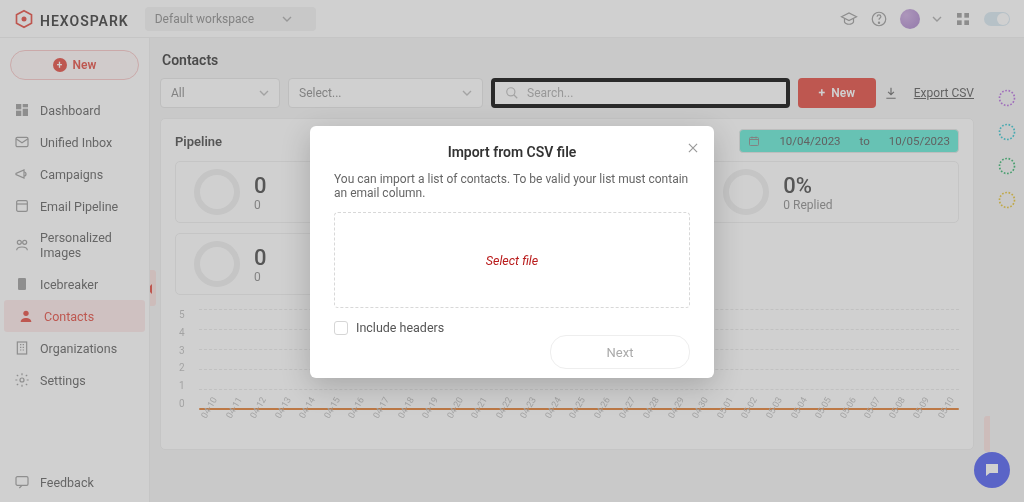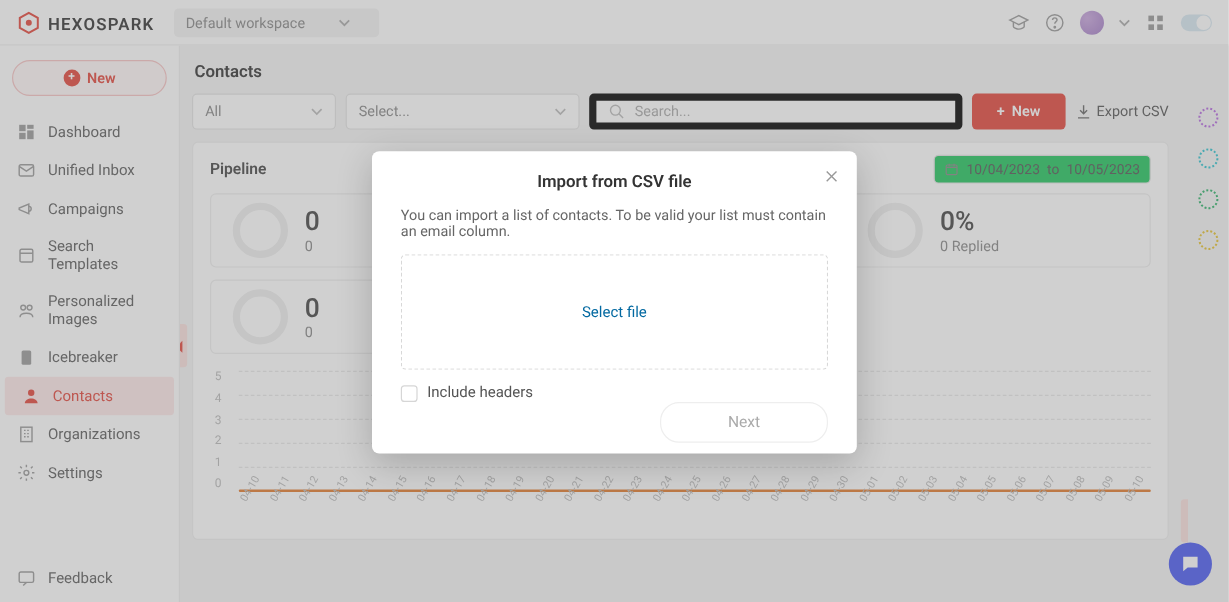--- a/index.html
+++ b/index.html
@@ -30,28 +30,28 @@
   .sidebar-bottom { margin-top:auto; padding-bottom:4px;}
 
   
   .content { flex:1; position:relative; background:#f5f5f5; padding:0 16px 0 10px; overflow:hidden;}
   .page-title { font-weight:600; font-size:14px; color:#333; padding:14px 2px 10px 2px;}
   .toolbar { display:flex; gap:8px; align-items:center; margin-bottom:10px;}
   .select-box { background:#fff; border:1px solid #e3e3e3; border-radius:4px; height:30px; display:flex; align-items:center; padding:0 10px; color:#888; font-size:12px; position:relative;}
   .select-box.sm { width:120px;gap:22px; }
   .select-box.md { width:195px; }
   .select-box .caret { margin-left:auto; color:#bbb;}
-  .search-box { background:#fff; border:6px solid #000000; border-radius:4px; height:30px; display:flex; align-items:center; padding:0 10px; color:#aaa; flex:1; gap:8px; font-size:12px;}
+  .search-box { background:#fff; border:4px solid #000000; border-radius:4px; height:30px; display:flex; align-items:center; padding:0 10px; color:#aaa; flex:1; gap:8px; font-size:12px;}
   .new-pill { width:78px; height:30px; background:#e3463b; color:#fff; border-radius:4px; display:flex; align-items:center; justify-content:center; gap:6px; font-size:12px; font-weight:600;}
-  .export { margin-left:auto; color:#555; font-size:12px; display:flex; align-items:center; gap:4px;}
+  .export { margin-left:auto; color:#555; font-size:12px; display:flex; align-items:center; gap:16px;text-decoration:underline;}
 
   .panel { background:#fff; border:1px solid #eee; border-radius:5px; padding:10px 14px; }
   .pipeline-head { display:flex; align-items:center; margin-bottom:8px;}
   .pipeline-title { font-weight:600; font-size:13px; color:#444;}
-  .date-range { margin-left:auto; background:#22c55e; border:1px solid #e3e3e3; border-radius:4px; padding:4px 8px; display:flex; align-items:center; gap:6px; color:#555; font-size:11.5px;}
+  .date-range { margin-left:auto; background:#5eead4; border:1px solid #e3e3e3; border-radius:4px; padding:4px 8px; display:flex; align-items:center; gap:19px; color:#555; font-size:11.5px;}
   .stat-row { display:flex; gap:10px; }
   .stat-card { flex:1; border:1px solid #eee; border-radius:5px; height:62px; display:flex; align-items:center; gap:14px; padding:0 18px;}
   .stat-card .ring { width:46px; height:46px; border-radius:50%; border:6px solid #eee; }
   .stat-big { font-size:22px; font-weight:500; color:#444;}
   .stat-sub { font-size:12px; color:#888;}
   .stat-row2 { margin-top:10px;}
 
   .chart { margin-top:14px; position:relative; height:130px;}
   .y-axis { position:absolute; left:4px; top:0; height:100px; display:flex; flex-direction:column; justify-content:space-between; font-size:10px; color:#bbb; text-align:right;}
   .grid { position:absolute; left:24px; right:0; top:0; height:100px;}
@@ -71,21 +71,21 @@
   
   .chat-fab { position:absolute; right:14px; bottom:14px; width:36px; height:36px; border-radius:50%; background:#4b5af1; display:flex; align-items:center; justify-content:center;}
   .chat-fab svg { width:18px; height:18px; color:#fff;}
 
   
   .overlay { position:absolute; inset:0; background:rgba(120,120,120,0.35); display:flex; align-items:flex-start; justify-content:center; padding-top:126px;}
   .modal { width:404px; background:#fff; border-radius:6px; box-shadow:0 8px 30px rgba(0,0,0,.2); padding:18px 24px 9px 24px; position:relative;}
   .modal-title { text-align:center; font-weight:600; font-size:14px; color:#333; margin-bottom:12px;}
   .modal-close { position:absolute; right:14px; top:14px; color:#999; font-size:18px; line-height:1; background:none; border:none; cursor:pointer;}
   .modal-desc { font-size:12px; color:#666; margin-bottom:12px;}
-  .dropzone { border:1px dashed #d8d8d8; border-radius:4px; height:96px; display:flex; align-items:center; justify-content:center; color:#0369a1; font-size:12.5px; margin-bottom:12px;}
+  .dropzone { border:1px dashed #d8d8d8; border-radius:4px; height:96px; display:flex; align-items:center; justify-content:center; color:#b91c1c; font-size:12.5px; margin-bottom:12px;font-style:italic;}
   .chk-row { display:flex; align-items:center; gap:8px; font-size:12.5px; color:#555; }
   .chk { width:14px; height:14px; border:1.5px solid #d6d6d6; border-radius:3px;}
   .next-btn { margin-left:auto; width:140px; height:34px; border:1px solid #eee; border-radius:16px; background:#fff; color:#aaa; font-size:13px; display:flex; align-items:center; justify-content:center;}
   .modal-footer { display:flex;}
 
   .caret-svg { width:10px; height:10px;}
 </style>
 </head>
 <body>
 
@@ -169,21 +169,21 @@
         </span>
       <span>Campaigns</span>
     </div>
     <div class="nav-item">
       <span class="nav-icon">
           <svg viewBox="0 0 24 24" width="16" height="16" fill="none" stroke="currentColor" stroke-width="1.8">
             <rect x="4" y="4" width="16" height="16" rx="2"></rect>
             <path d="M4 9h16"></path>
           </svg>
         </span>
-      <span>Search Templates</span>
+      <span>Email Pipeline</span>
     </div>
     <div class="nav-item">
       <span class="nav-icon">
           <svg viewBox="0 0 24 24" width="16" height="16" fill="none" stroke="currentColor" stroke-width="1.8">
             <circle cx="8" cy="8" r="3"></circle>
             <circle cx="16" cy="8" r="3"></circle>
             <path d="M4 20c0-3 3-5 8-5s8 2 8 5"></path>
           </svg>
         </span>
       <span>Personalized Images</span>

